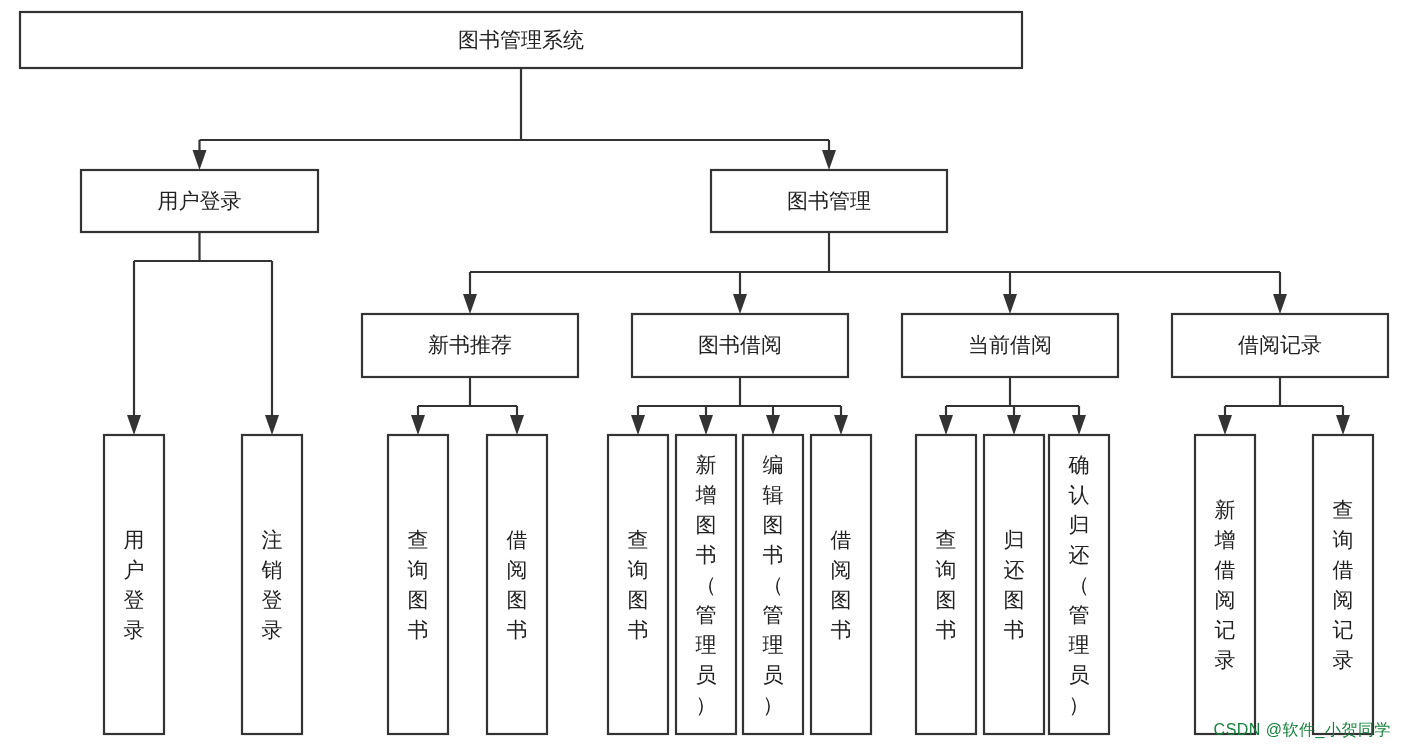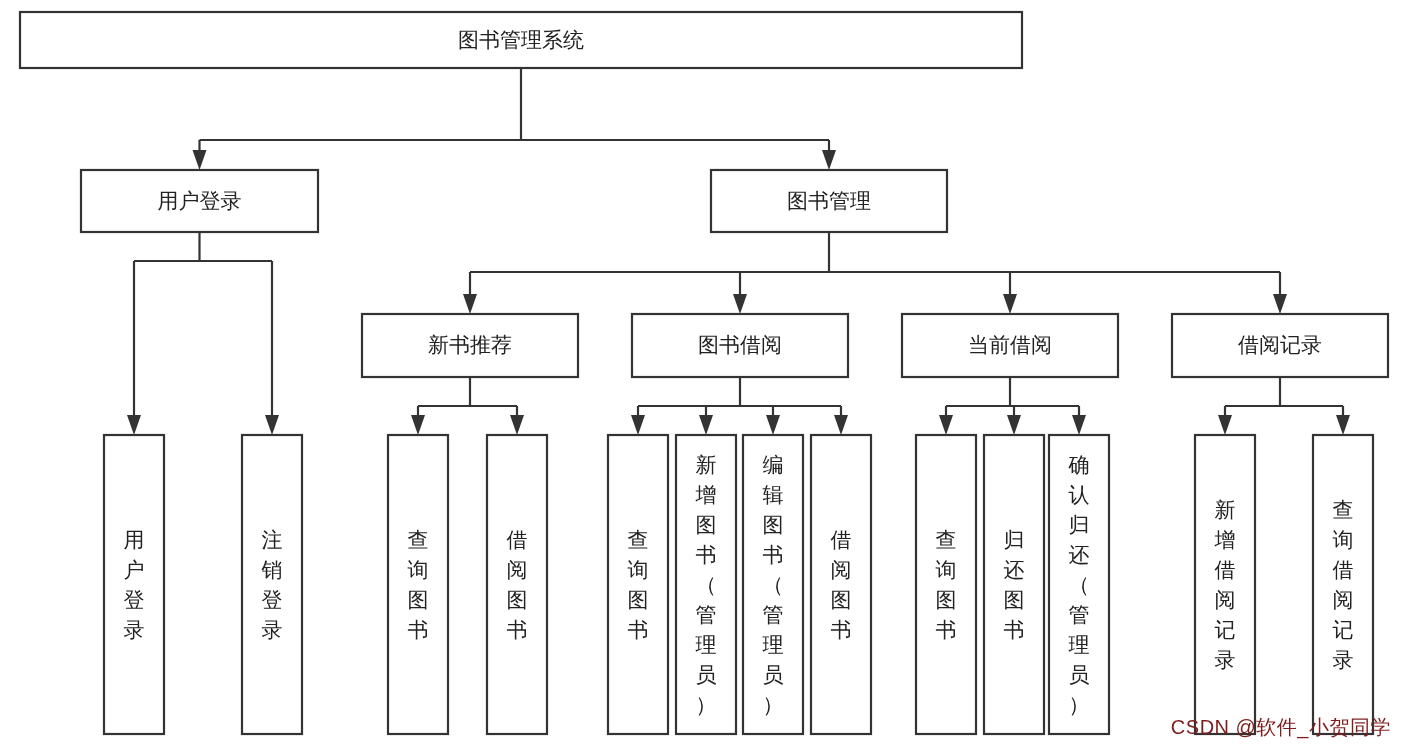--- a/index.html
+++ b/index.html
@@ -53,22 +53,22 @@
     font-family: "Liberation Sans", "DejaVu Sans", sans-serif;
     font-size: 21px;
     fill: #222222;
     text-anchor: middle;
   }
   .watermark {
     position: absolute;
     right: 14px;
     bottom: 6px;
     font-family: "Liberation Sans", "DejaVu Sans", sans-serif;
-    font-size: 20px;
-    color: #7f1d1d;
+    font-size: 16px;
+    color: #15803d;
     white-space: nowrap;
     letter-spacing: 0.5px;
     pointer-events: none;
   }
 </style>
 </head>
 <body>
 
 <div id="diagram-root">
   <svg id="tree-svg" viewBox="0 0 1405 747">

